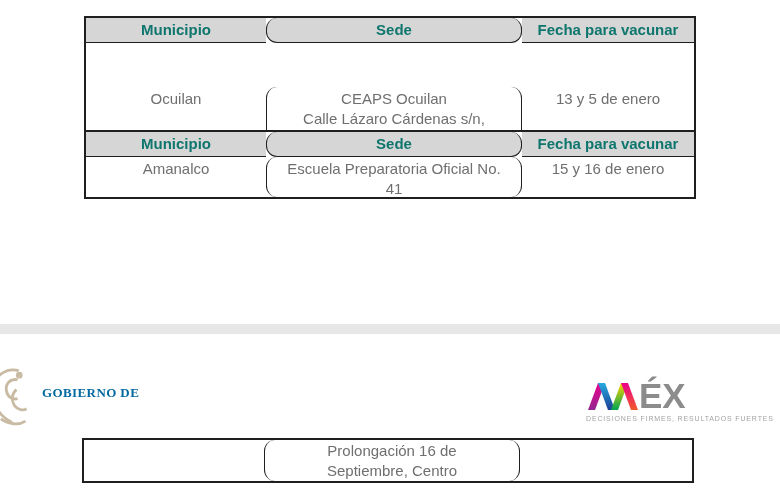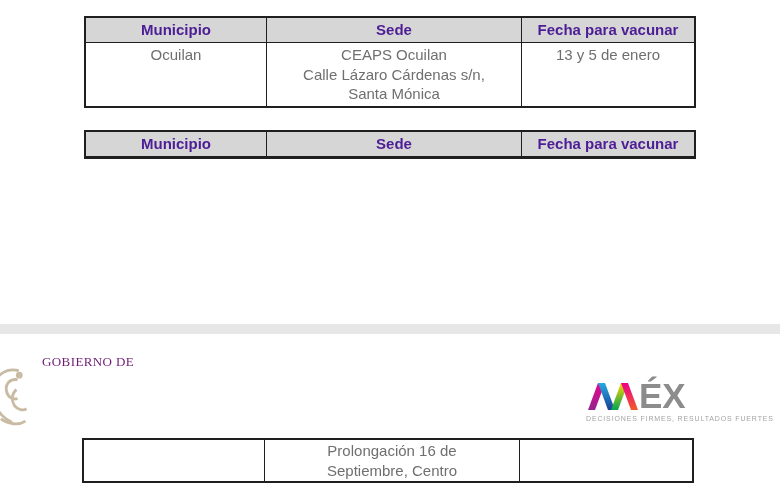--- a/index.html
+++ b/index.html
@@ -5,41 +5,41 @@
   html,body{margin:0;padding:0;background:#fff;}
   #page{
     position:relative;width:780px;height:500px;background:#ffffff;
     overflow:hidden;font-family:"Liberation Sans",sans-serif;
   }
   
   .vtable{position:absolute;left:84px;width:612px;border:2px solid #1f1f1f;box-sizing:border-box;background:#fff;}
   .vrow{display:flex;}
   .vcell{box-sizing:border-box;text-align:center;overflow:hidden;}
   .c1{width:180px;}
-  .c2{width:256px;border-left:1.5px solid #1f1f1f;border-right:1.5px solid #1f1f1f;}
+  .c2{width:256px;border-left:1.5px solid #1f1f1f;border-right:1.5px solid #1f1f1f;border-radius:11px;}
   .c3{width:172px;flex:1;}
   .hrow .vcell{
-    background:#d6d6d6;color:#4c1d95;font-weight:bold;font-size:15px;
+    background:#d6d6d6;color:#0f766e;font-weight:bold;font-size:15px;
     height:25px;line-height:24px;border-bottom:1.5px solid #1f1f1f;
   }
   .brow .vcell{
     color:#6f6f6f;font-size:15px;line-height:19.5px;white-space:pre-line;
     padding-top:2px;
   }
   #table1{top:16px;}
-  #table1 .brow .vcell{height:63px;}
+  #table1 .brow .vcell{height:78px;margin-top:44px;}
   #table2{top:130px;}
   #table2 .brow .vcell{height:40px;}
   #table3{top:438px;left:82px;}
   #table3 .brow .vcell{height:41px;padding-top:1px;}
   
   #divider-band{position:absolute;left:0;top:324px;width:780px;height:10px;background:#e7e7e7;}
   
   #eagle{position:absolute;left:-16px;top:365px;width:56px;height:64px;opacity:.85;}
-  #gobierno{position:absolute;left:42px;top:354px;color:#701a75;font-family:"Liberation Serif",serif;font-weight:normal;}
+  #gobierno{position:absolute;left:42px;top:385px;color:#0369a1;font-family:"Liberation Serif",serif;font-weight:bold;}
   #gobierno .g1{font-size:13px;letter-spacing:.4px;line-height:15px;}
   #gobierno .g2{font-size:25px;letter-spacing:1px;line-height:25px;}
   #edomex{position:absolute;left:586px;top:381px;width:260px;}
   #edomex-word{display:flex;align-items:flex-end;color:#8c8c8c;font-weight:bold;font-size:35px;line-height:30px;letter-spacing:0px;}
   #edomex-word .mglyph{width:50px;height:27px;margin:0 1px 1px 2px;}
   #edomex-tagline{margin-top:4px;color:#a3a3a3;font-size:7px;letter-spacing:.85px;white-space:nowrap;}
 </style>
 </head>
 <body>
 
@@ -58,20 +58,26 @@
 Santa Mónica</div>
       <div class="vcell c3">13 y 5 de enero</div>
     </div>
   </div>
 
   <div class="vtable" id="table2">
     <div class="vrow hrow">
       <div class="vcell c1">Municipio</div>
       <div class="vcell c2">Sede</div>
       <div class="vcell c3">Fecha para vacunar</div>
+    </div>
+    <div class="vrow brow">
+      <div class="vcell c1">Amanalco</div>
+      <div class="vcell c2">Escuela Preparatoria Oficial No.
+41</div>
+      <div class="vcell c3">15 y 16 de enero</div>
     </div>
   </div>
 
   <div id="divider-band"></div>
 
   <svg id="eagle" viewBox="0 0 100 114" xmlns="http://www.w3.org/2000/svg">
     <g fill="none" stroke="#b9a788" stroke-width="5" opacity="0.9">
       <path d="M62 10 C38 4 18 20 16 44 C14 70 28 92 50 102"></path>
       <path d="M60 26 C46 24 38 34 40 46 C42 58 52 62 60 60"></path>
       <path d="M58 44 C50 50 48 62 54 72 C60 80 70 82 76 78"></path>

